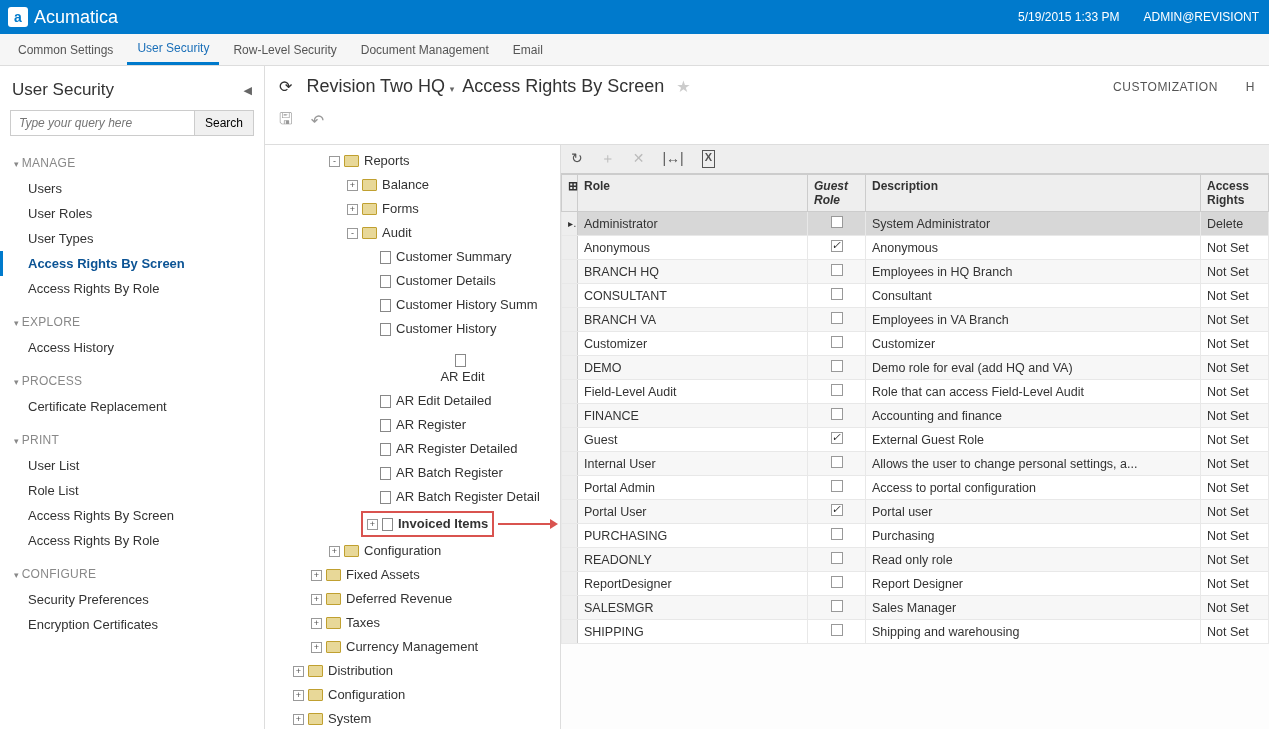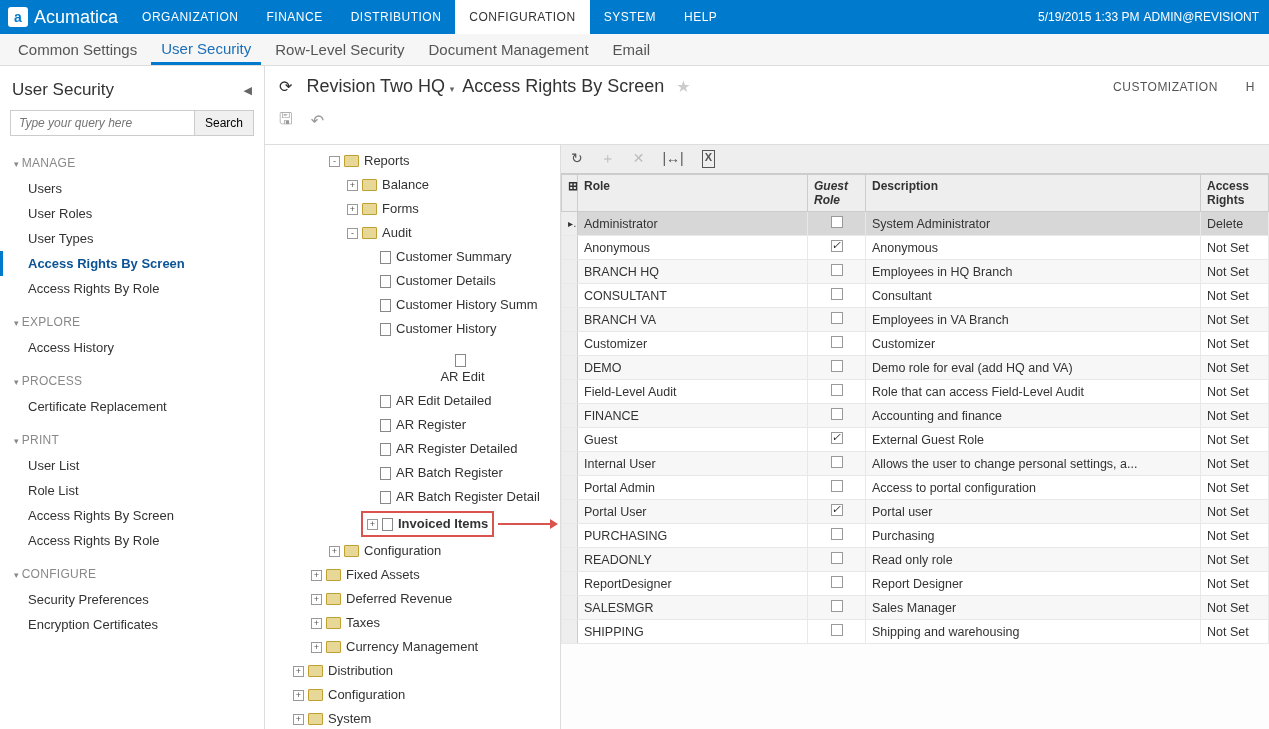--- a/index.html
+++ b/index.html
@@ -5,25 +5,25 @@
   * { box-sizing: border-box; margin: 0; padding: 0; }
   body { font-family: Arial, Helvetica, sans-serif; font-size: 13px; color: #333; background: #fff; overflow: hidden; }
   
   
   .topbar { background: #007acc; height: 34px; display: flex; align-items: center; color: #fff; font-size: 13px; }
   .topbar .logo { display: flex; align-items: center; padding: 0 10px 0 8px; font-size: 18px; font-weight: 500; }
   .topbar .logo-icon { width: 20px; height: 20px; background: #fff; border-radius: 3px; margin-right: 6px; display:flex; align-items:center; justify-content:center; color:#007acc; font-weight:bold; font-size:14px; }
   .topbar .mainnav { display: flex; height: 100%; }
   .topbar .mainnav .item { padding: 0 14px; display: flex; align-items: center; cursor: pointer; text-transform: uppercase; letter-spacing: 0.5px; font-size: 12px; }
   .topbar .mainnav .item.active { background: #fff; color: #333; }
-  .topbar .right { margin-left: auto; display: flex; align-items: flex-end; gap: 4px; padding-right: 10px; font-size: 12px; }
+  .topbar .right { margin-left: auto; display: flex; align-items: flex-end; gap: 24px; padding-right: 10px; font-size: 12px; }
   
   
   .subnav { background: #f6f6f6; border-bottom: 1px solid #ddd; height: 32px; display: flex; align-items: center; padding: 0 8px; gap: 4px; }
-  .subnav .item { padding: 0 10px; height: 100%; display: flex; align-items: center; cursor: pointer; color: #555; font-size: 15px; }
+  .subnav .item { padding: 0 10px; height: 100%; display: flex; align-items: center; cursor: pointer; color: #555; font-size: 12px; }
   .subnav .item.active { color: #1a6fb8; border-bottom: 3px solid #007acc; font-weight: 500; }
   
   
   .main { display: flex; height: calc(729px - 34px - 32px); }
   
   
   .sidebar { width: 265px; border-right: 1px solid #ddd; background: #fff; padding: 8px 0; position: relative; overflow:hidden; }
   .sidebar-title { font-size: 17px; padding: 6px 12px 10px; color: #333; display:flex; align-items:center; justify-content:space-between;}
   .sidebar-title .collapse-arrow { font-size:11px; color:#666; cursor:pointer;}
   .search-row { display: flex; padding: 0 10px 10px; gap: 0; }
@@ -84,28 +84,20 @@
   .grid-scroll { overflow-y: auto; flex:1; position:relative;}
 </style>
 </head>
 <body>
 
 <div class="topbar">
   <div class="logo">
     <span class="logo-icon">a</span>
     <span>Acumatica</span>
   </div>
-  <div class="mainnav" id="mainnav">
-      <div class="item">ORGANIZATION</div>
-      <div class="item">FINANCE</div>
-      <div class="item">DISTRIBUTION</div>
-      <div class="item active">CONFIGURATION</div>
-      <div class="item">SYSTEM</div>
-      <div class="item">HELP</div>
-    </div>
   <div class="right">
     <span>5/19/2015  1:33 PM</span>
     <span>ADMIN@REVISIONT</span>
   </div>
 </div>
 
 <div class="subnav" id="subnav">
     <div class="item">Common Settings</div>
     <div class="item active">User Security</div>
     <div class="item">Row-Level Security</div>

